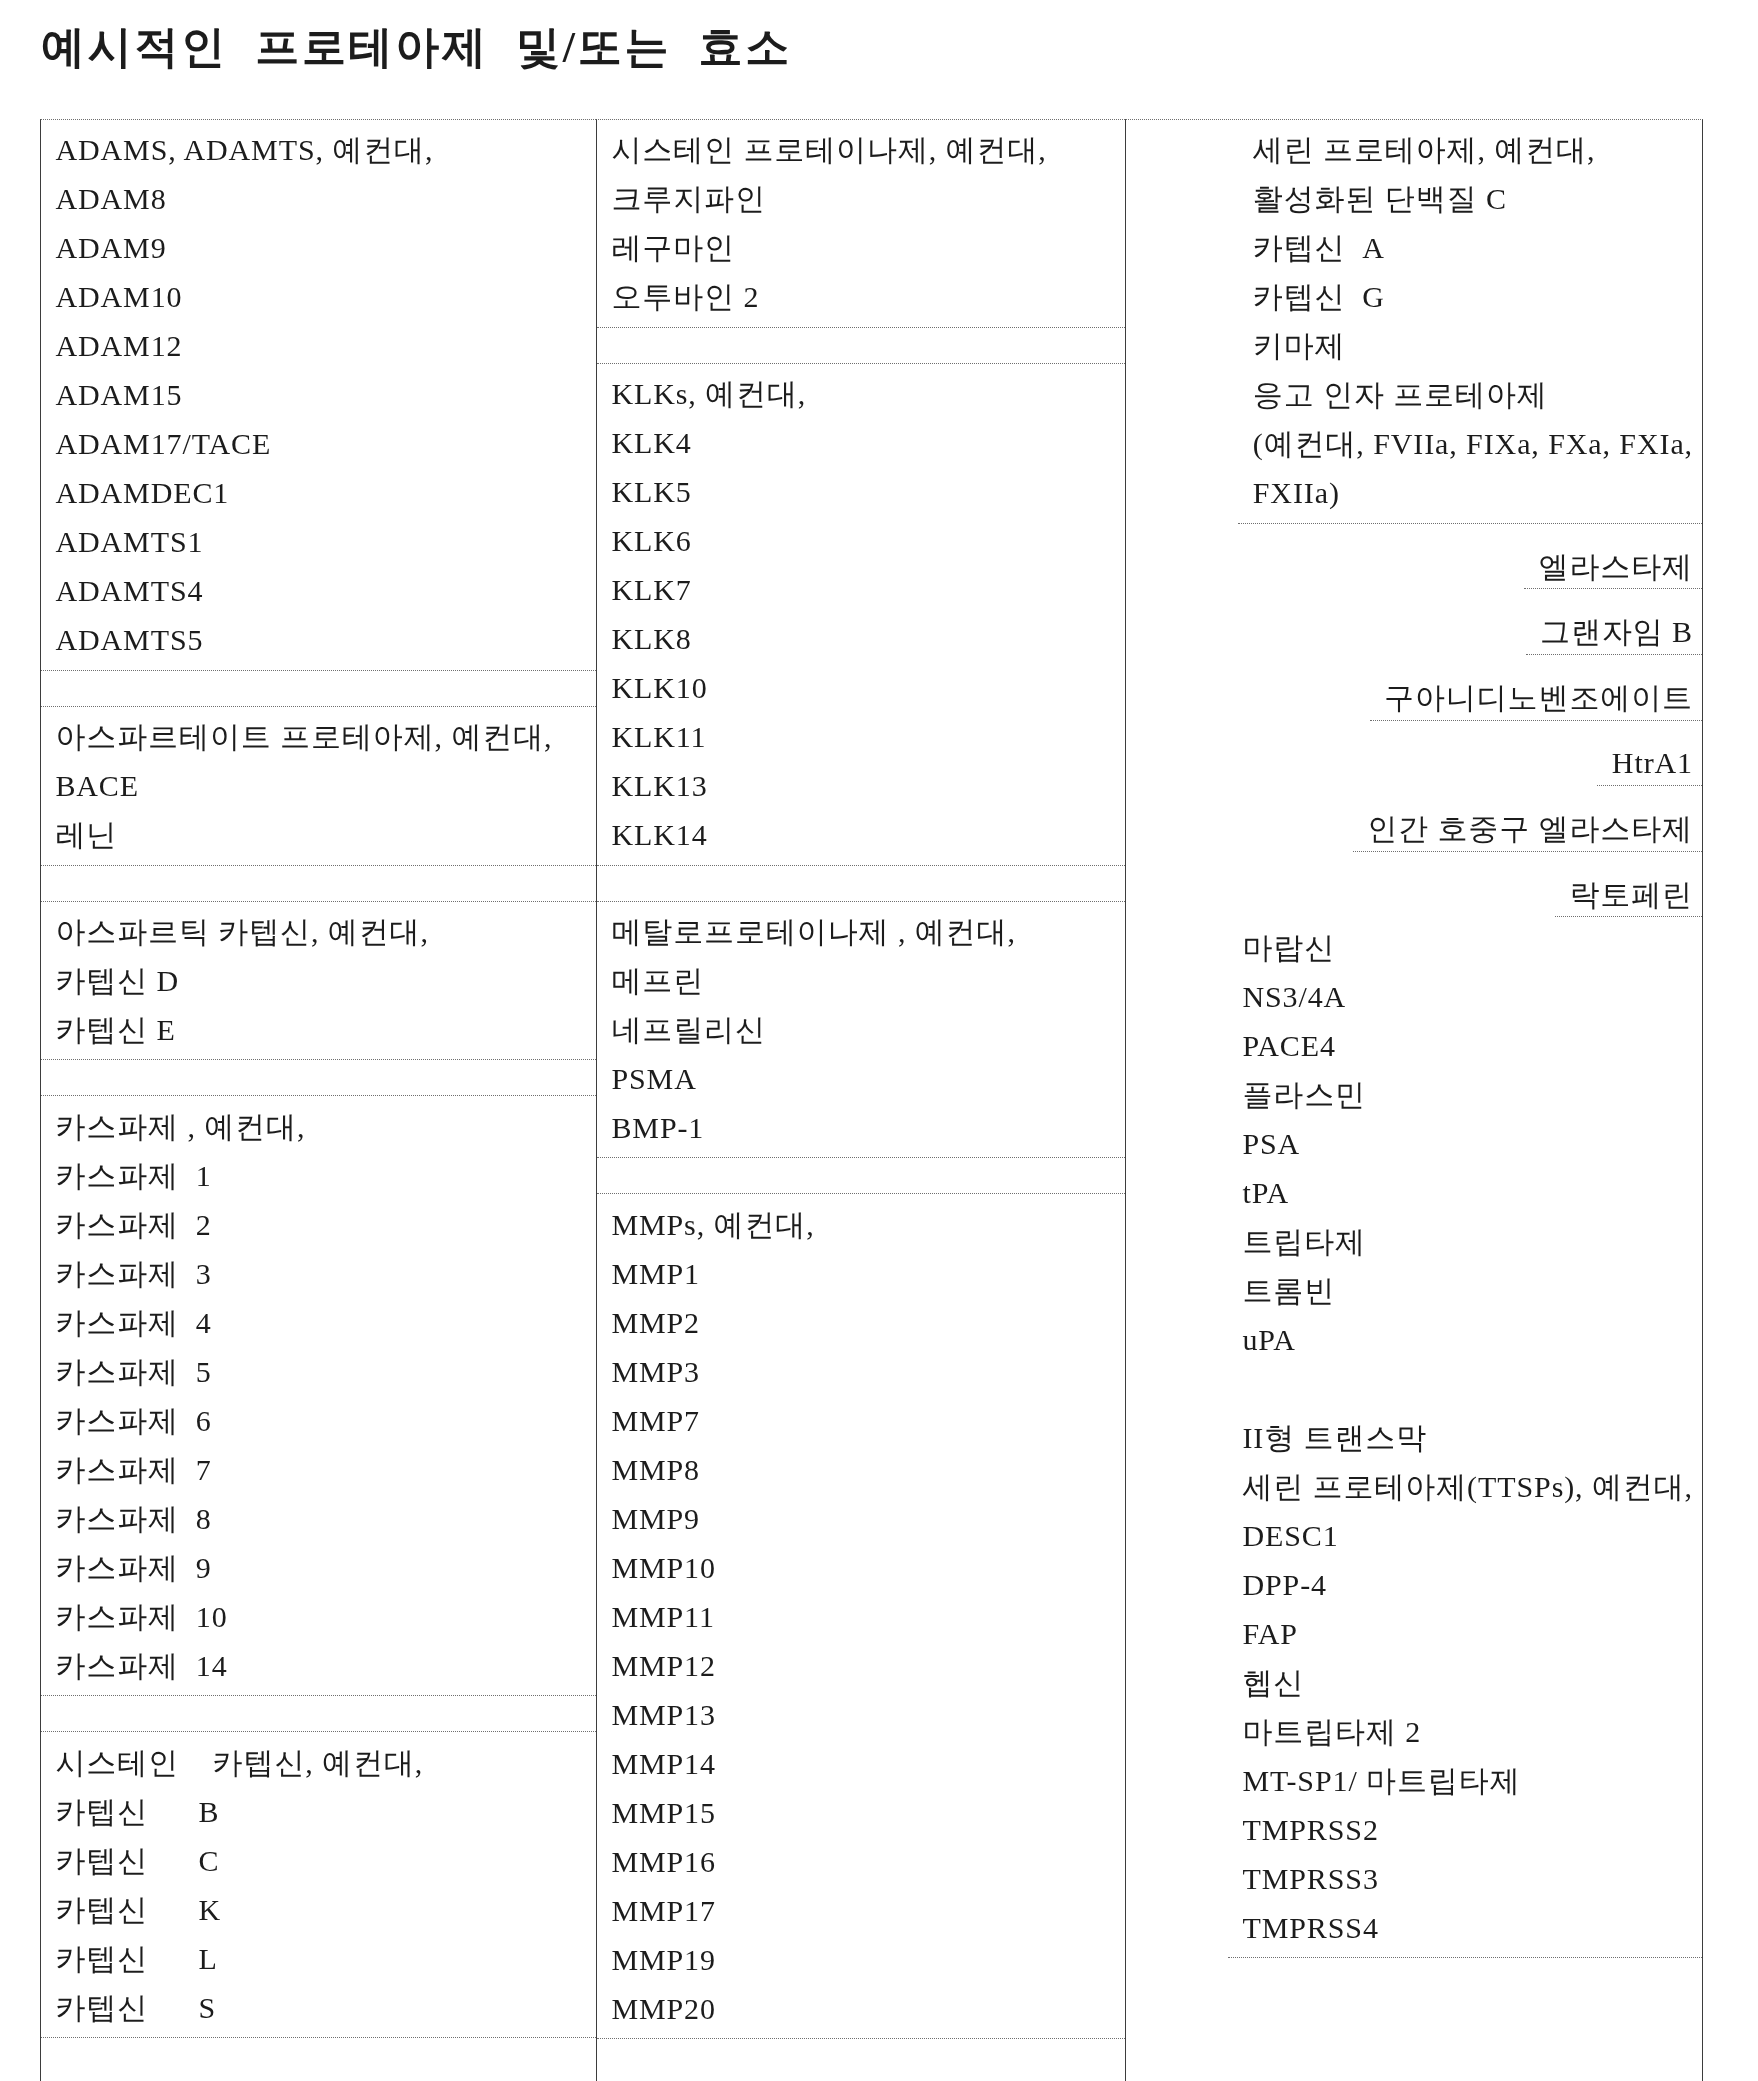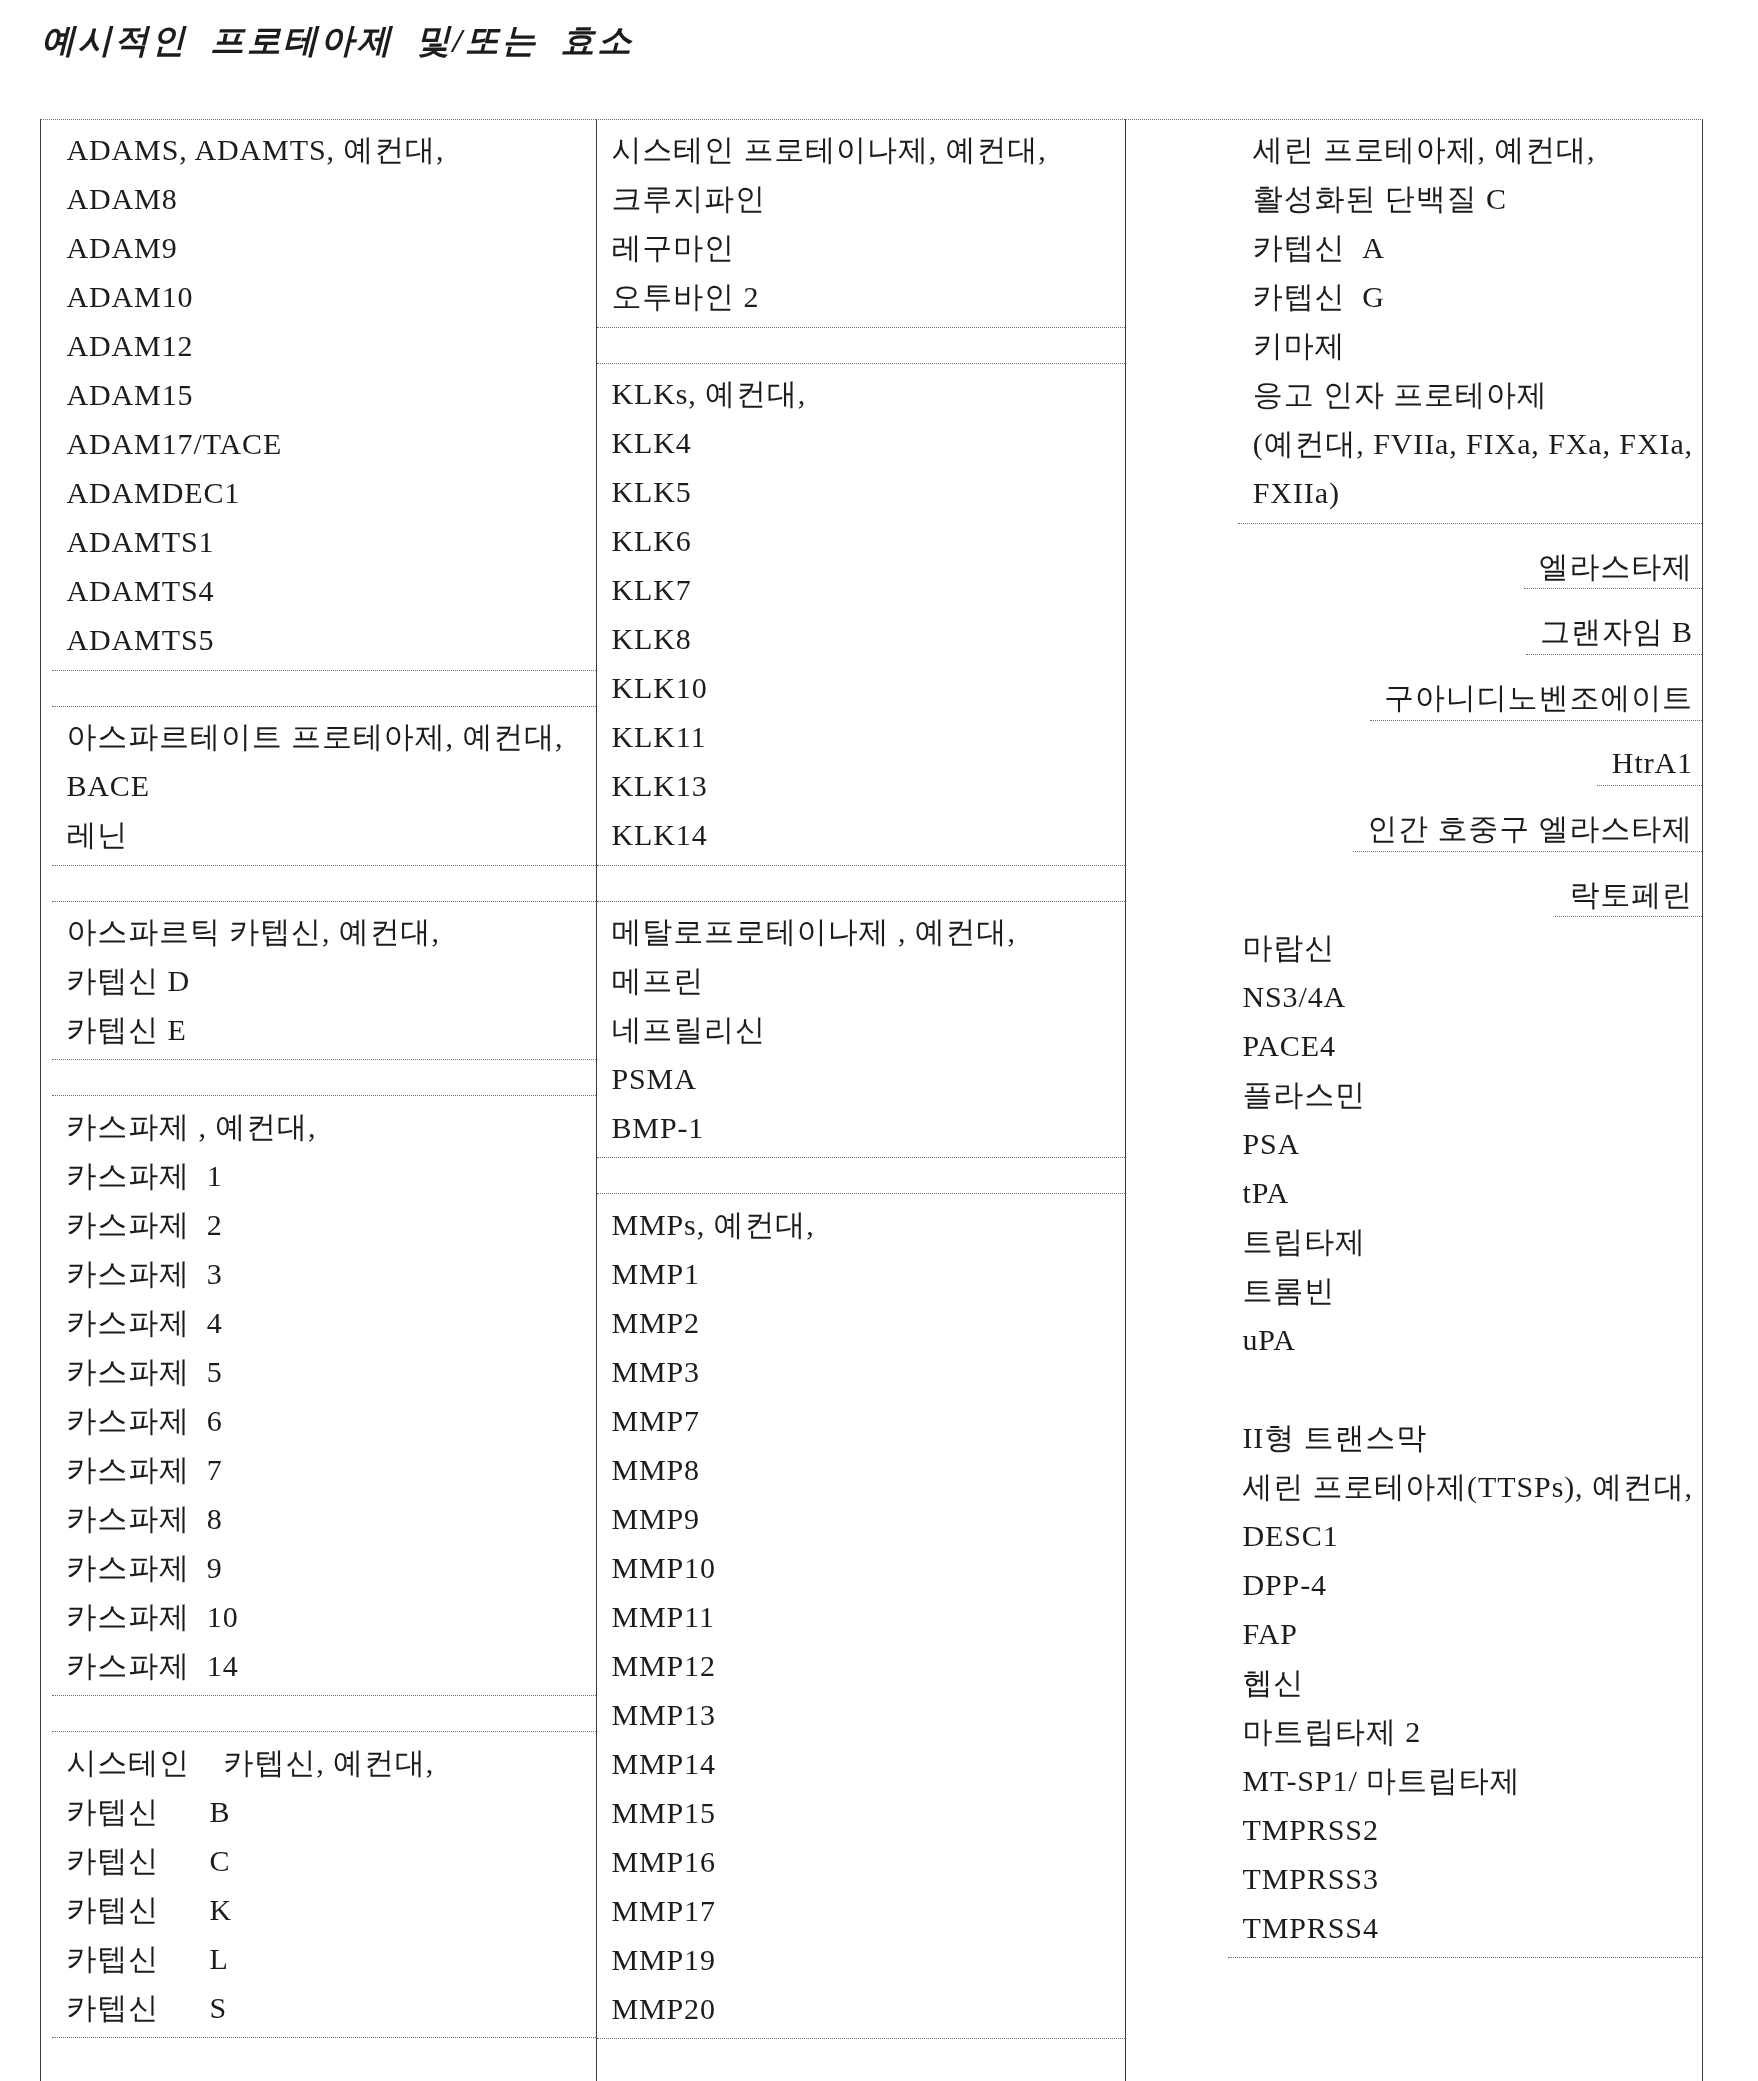--- a/index.html
+++ b/index.html
@@ -18,25 +18,24 @@
     width: 1759px;
     height: 2082px;
     background: #ffffff;
     overflow: hidden;
   }
 
   .doc-title {
     position: absolute;
     left: 41px;
     top: 18px;
-    font-size: 34px;
+    font-size: 44px;
     font-weight: 600;
     letter-spacing: 2.7px;
     white-space: pre;
-    font-style: italic;
   }
 
   .table {
     position: absolute;
     left: 40px;
     top: 119px;
     width: 1663px;
     height: 1963px;
     display: flex;
     align-items: stretch;
@@ -45,21 +44,21 @@
 
   .col {
     border-left: 1.8px solid #3d3d3d;
     border-top: 1.8px dotted #6f6f6f;
     display: flex;
     flex-direction: column;
     overflow: hidden;
   }
   .col:last-child { border-right: 1.8px solid #3d3d3d; }
 
-  .col-1 { width: 556px; padding-left: 11px; }
+  .col-1 { width: 556px; }
   .col-2 { width: 529px; justify-content: center; }
   .col-3 { flex: 1; align-items: flex-end; }
 
   .cell {
     border-bottom: 1.8px dotted #6f6f6f;
     padding: 5.4px 9px 5.4px 14.4px;
     flex: 0 0 auto;
   }
 
   .cell.spacer {

